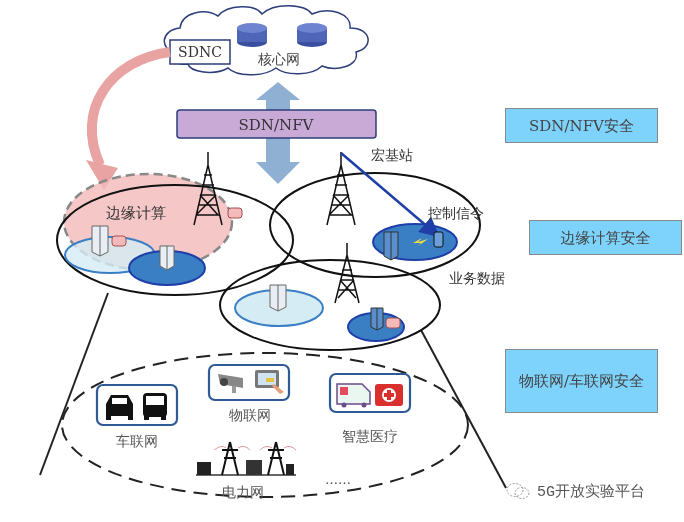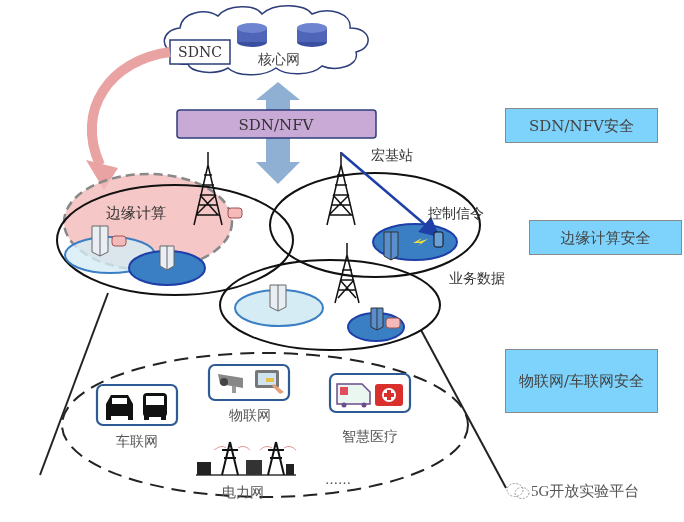--- a/index.html
+++ b/index.html
@@ -4,21 +4,21 @@
   <style>
     html, body { margin: 0; padding: 0; background: #ffffff; }
     body { width: 684px; height: 522px; position: relative; overflow: hidden;
            font-family: "DejaVu Serif", "Liberation Serif", serif; color: #333; }
     #stage { position: absolute; left: 0; top: 0; width: 684px; height: 522px; }
     svg text { font-family: "DejaVu Serif", "Liberation Serif", serif; }
     .sidebox { position: absolute; border: 1.5px solid #8a8a8a; background: #7dd3fc;
                display: flex; align-items: center; justify-content: center; text-align: center;
                font-size: 15px; color: #444; line-height: 20px; }
     .watermark { position: absolute; left: 505px; top: 481px; font-size: 15px; color: #555;
-                 font-family: Liberation Serif, serif; display: flex; align-items: center; }
+                 font-family: Liberation Mono, monospace; display: flex; align-items: center; gap: 6px; }
   </style>
 </head>
 <body>
 
 <div id="stage">
 <svg width="684" height="522" viewBox="0 0 684 522" xmlns="http://www.w3.org/2000/svg">
   <defs>
     <marker id="blueHead" markerWidth="8" markerHeight="8" refX="6" refY="4" orient="auto">
       <path d="M0,0 L8,4 L0,8 z" fill="#1f3fa8"></path>
     </marker>

